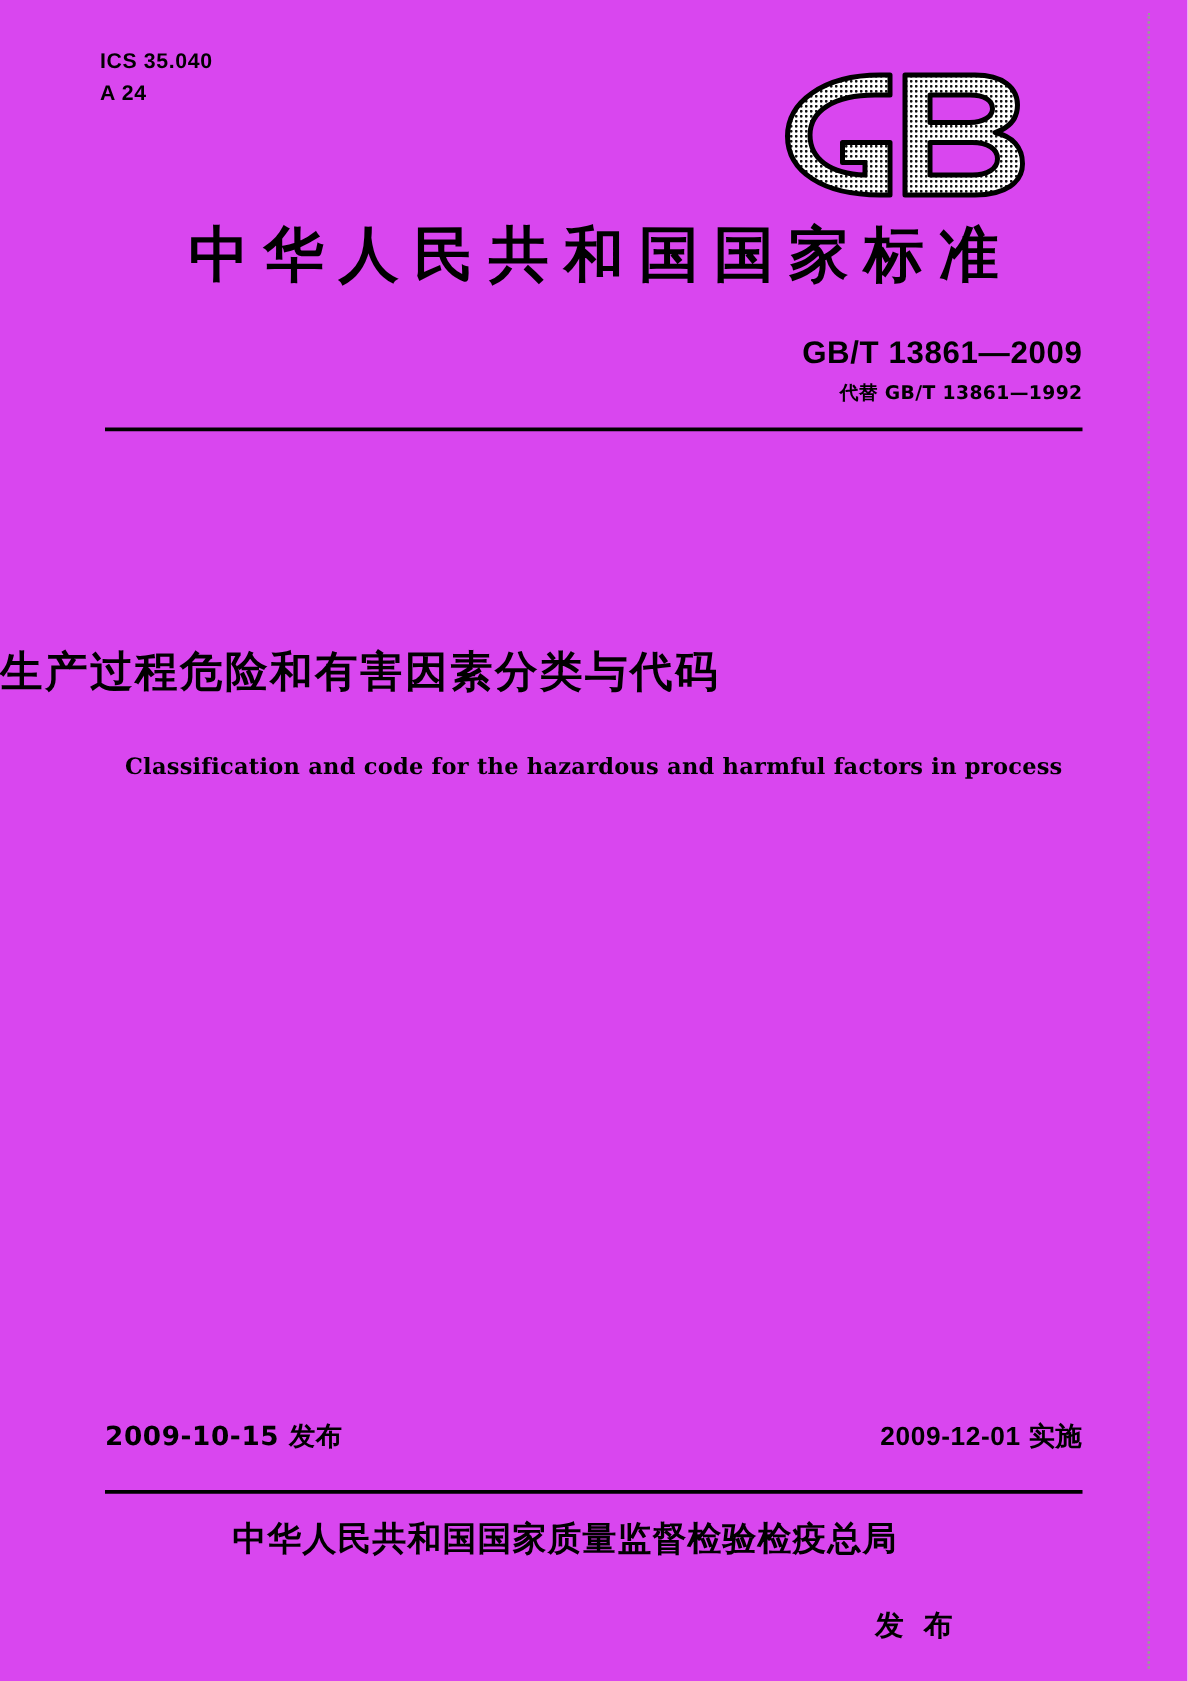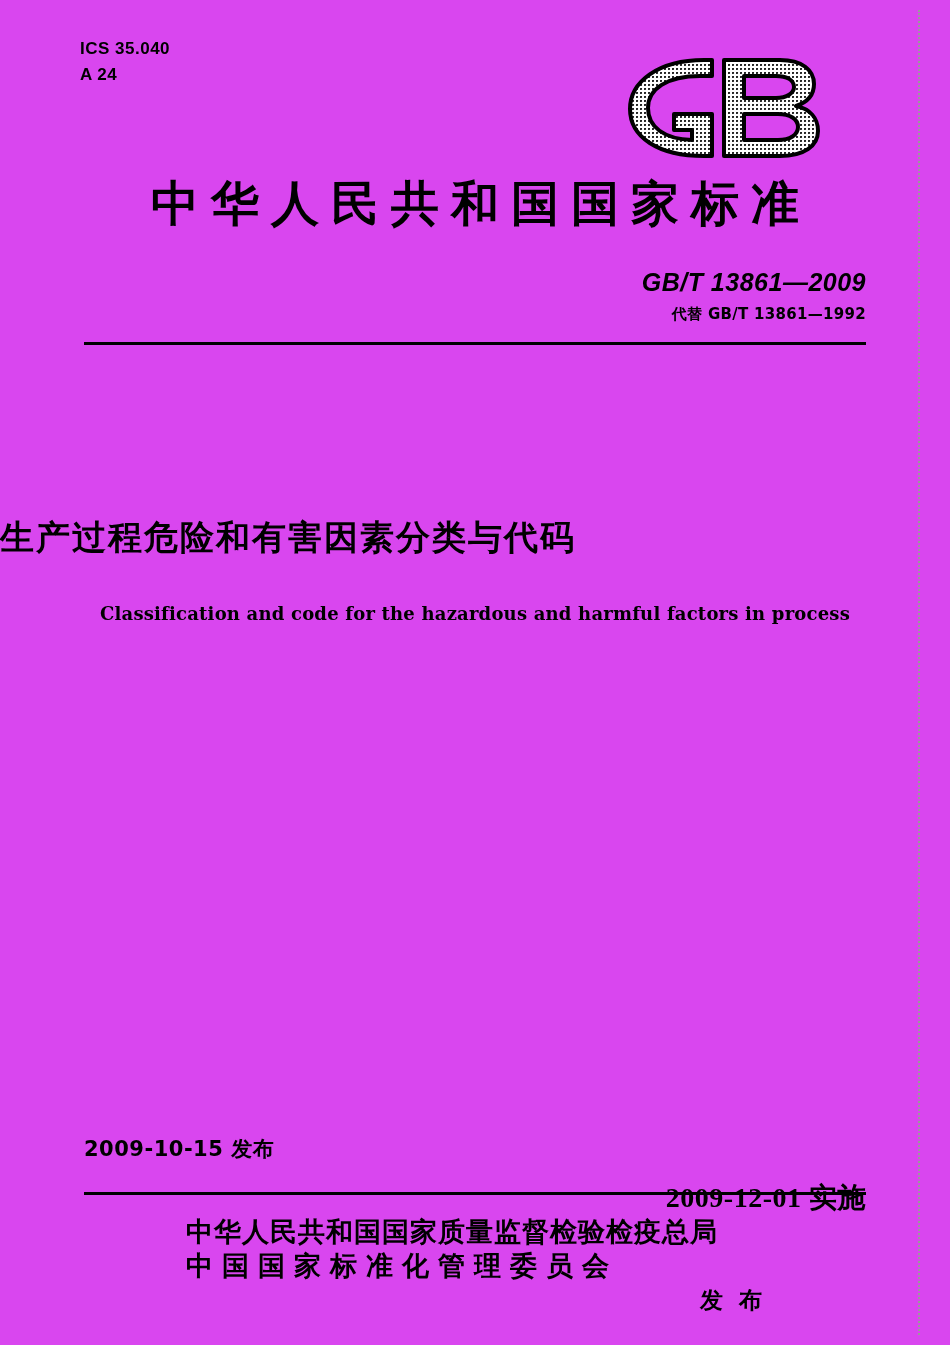--- a/index.html
+++ b/index.html
@@ -61,21 +61,20 @@
     position: absolute;
     right: 84px;
     top: 268px;
     text-align: right;
   }
   .std-no .main {
     font-family: "Liberation Sans", sans-serif;
     font-size: 25px;
     font-weight: bold;
     letter-spacing: 0.5px;
-    font-style: italic;
   }
   .std-no .replaces {
     font-family: "DejaVu Sans", "Liberation Sans", sans-serif;
     font-size: 15px;
     font-weight: bold;
     margin-top: 8px;
     letter-spacing: 0.3px;
   }
 
   
@@ -125,25 +124,24 @@
     top: 1135px;
     font-family: "DejaVu Sans", "Liberation Sans", sans-serif;
     font-size: 21px;
     font-weight: bold;
     letter-spacing: 0.5px;
   }
   .date-impl {
     position: absolute;
     right: 84px;
     top: 1135px;
-    font-family: Liberation Serif, serif;
-    font-size: 28px;
-    font-weight: bold;
-    letter-spacing: 0.5px;
-    margin-top: 44px;
+    font-family: Liberation Sans, sans-serif;
+    font-size: 21px;
+    font-weight: bold;
+    letter-spacing: 0.5px;
   }
 
   
   .issuer {
     position: absolute;
     left: 186px;
     top: 1215px;
     font-family: "DejaVu Sans", "Liberation Sans", sans-serif;
     font-weight: bold;
     color: #000;
@@ -230,18 +228,17 @@
   <div class="doc-title-en">Classification and code for the hazardous and harmful factors in process</div>
 
   <div class="date-issue">2009-10-15 发布</div>
   <div class="date-impl">2009-12-01 实施</div>
 
   <div class="rule-bottom"></div>
 
 
   <div class="issuer">
     <div class="line1">中华人民共和国国家质量监督检验检疫总局</div>
-    <div class="line2">中国国家标准化管理委员会</div>
   </div>
   <div class="issuer-publish">发 布</div>
 
   <div class="margin-dots"></div>
 </div>
 
 </body></html>

